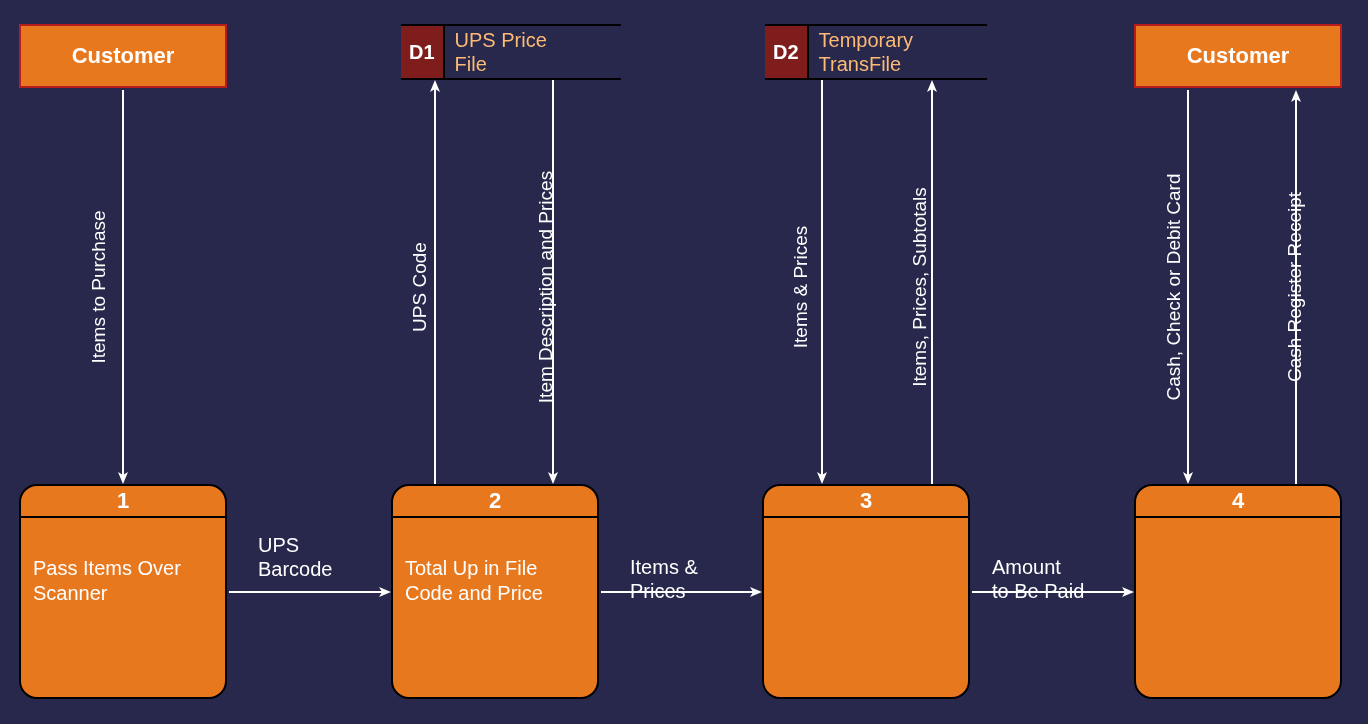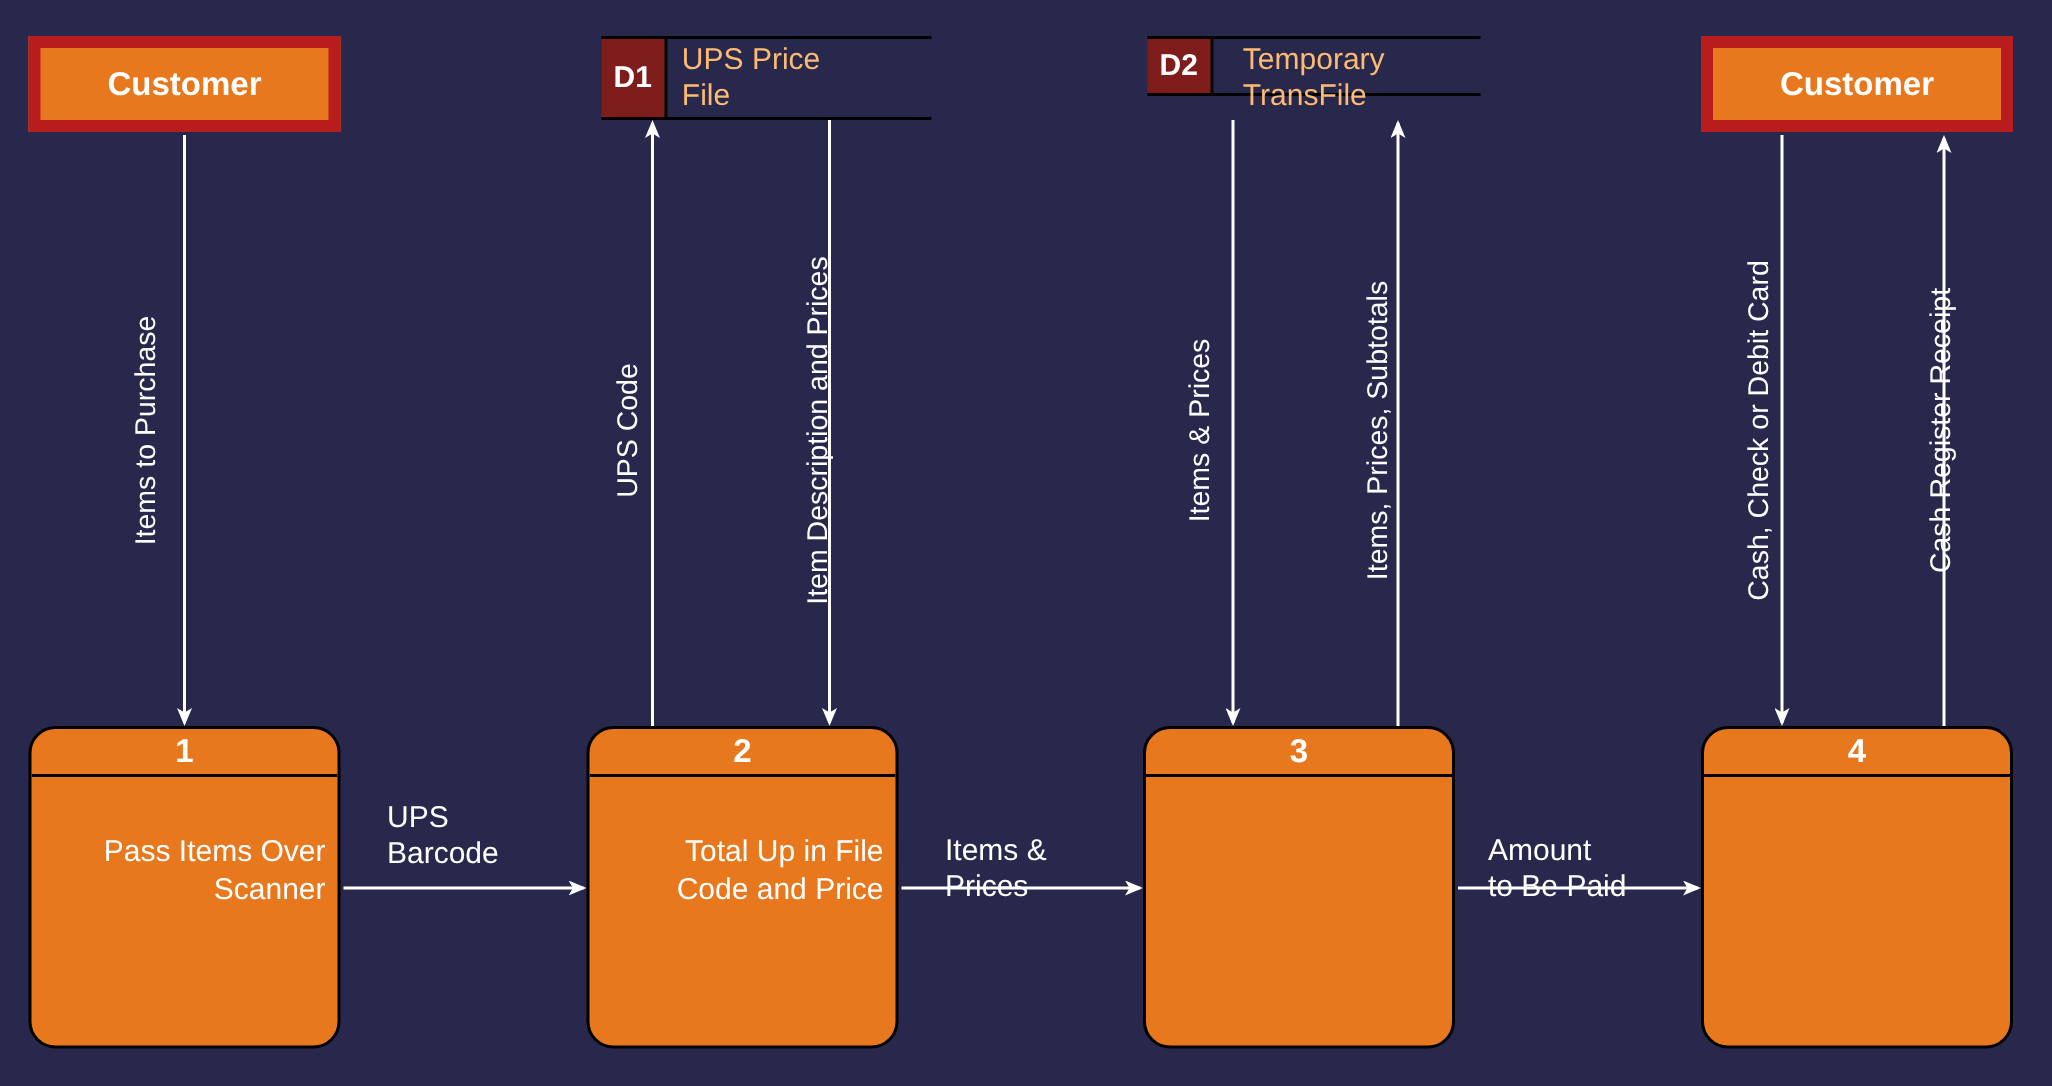--- a/index.html
+++ b/index.html
@@ -11,21 +11,21 @@
     color: #fff;
   }
   .canvas {
     position: relative;
     width: 1368px;
     height: 724px;
   }
   .external-entity {
     position: absolute;
     background: #e8781e;
-    border: 8px solid #b91c1c;
+    border: 2px solid #b91c1c;
     color: #fff;
     font-weight: bold;
     font-size: 22px;
     text-align: center;
     display: flex;
     align-items: center;
     justify-content: center;
   }
   .datastore {
     position: absolute;
@@ -61,23 +61,23 @@
     overflow: hidden;
   }
   .process .p-id {
     text-align: center;
     font-weight: bold;
     font-size: 22px;
     padding: 2px 0 2px 0;
     border-bottom: 2px solid #000;
   }
   .process .p-label {
-    text-align: right;
-    font-size: 20px;
-    padding: 38px 8px 0 22px;
+    text-align: left;
+    font-size: 20px;
+    padding: 38px 8px 0 12px;
     line-height: 1.25;
   }
   .vlabel {
     position: absolute;
     color: #fff;
     font-size: 19px;
     white-space: nowrap;
     transform-origin: center center;
   }
   .hlabel {
@@ -105,21 +105,21 @@
   <div class="external-entity" style="left:1134px; top:24px; width:208px; height:64px;">
     <span>Customer</span>
   </div>
 
   <div class="datastore" style="left:401px; top:24px; width:220px; height:56px;">
     <div class="ds-id">D1</div>
     <div class="ds-label">UPS Price
 File</div>
   </div>
 
-  <div class="datastore" style="left:765px; top:24px; width:222px; height:40px;gap:10px;">
+  <div class="datastore" style="left:765px; top:24px; width:222px; height:56px;">
     <div class="ds-id">D2</div>
     <div class="ds-label">Temporary
 TransFile</div>
   </div>
 
   <div class="process" style="left:19px; top:484px; width:208px; height:215px;">
     <div class="p-id">1</div>
     <div class="p-label">Pass Items Over Scanner</div>
   </div>
 

